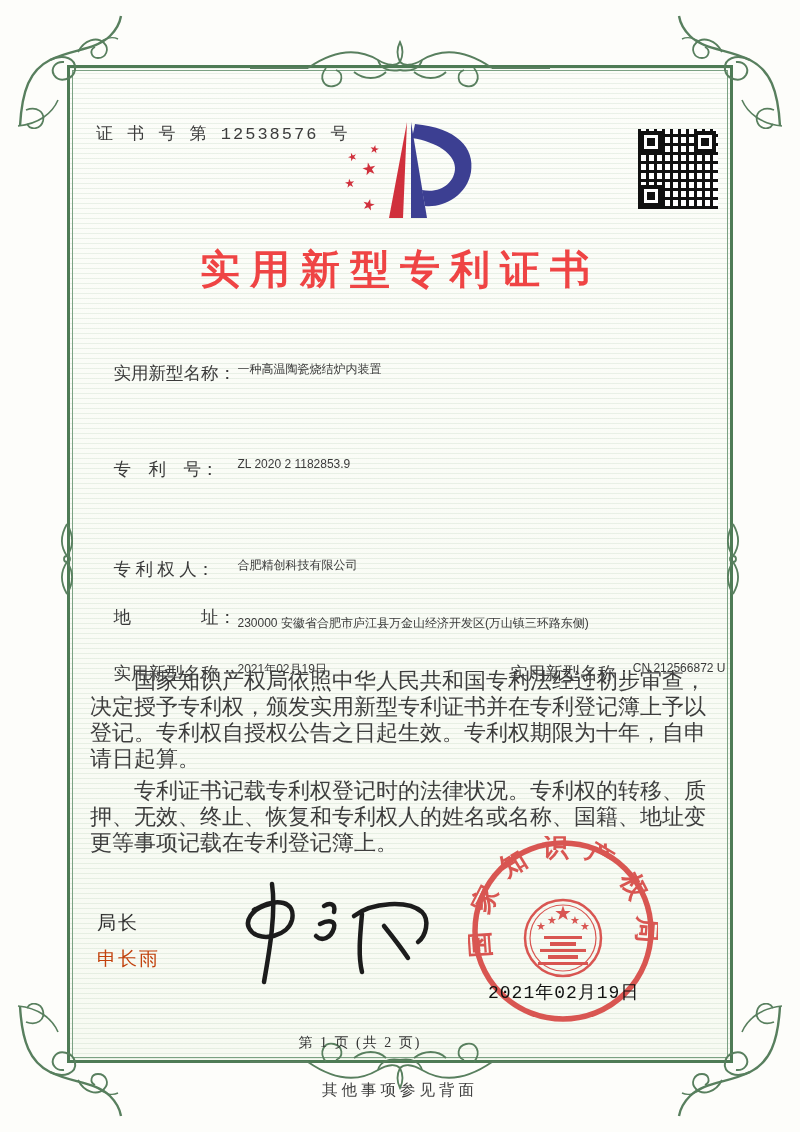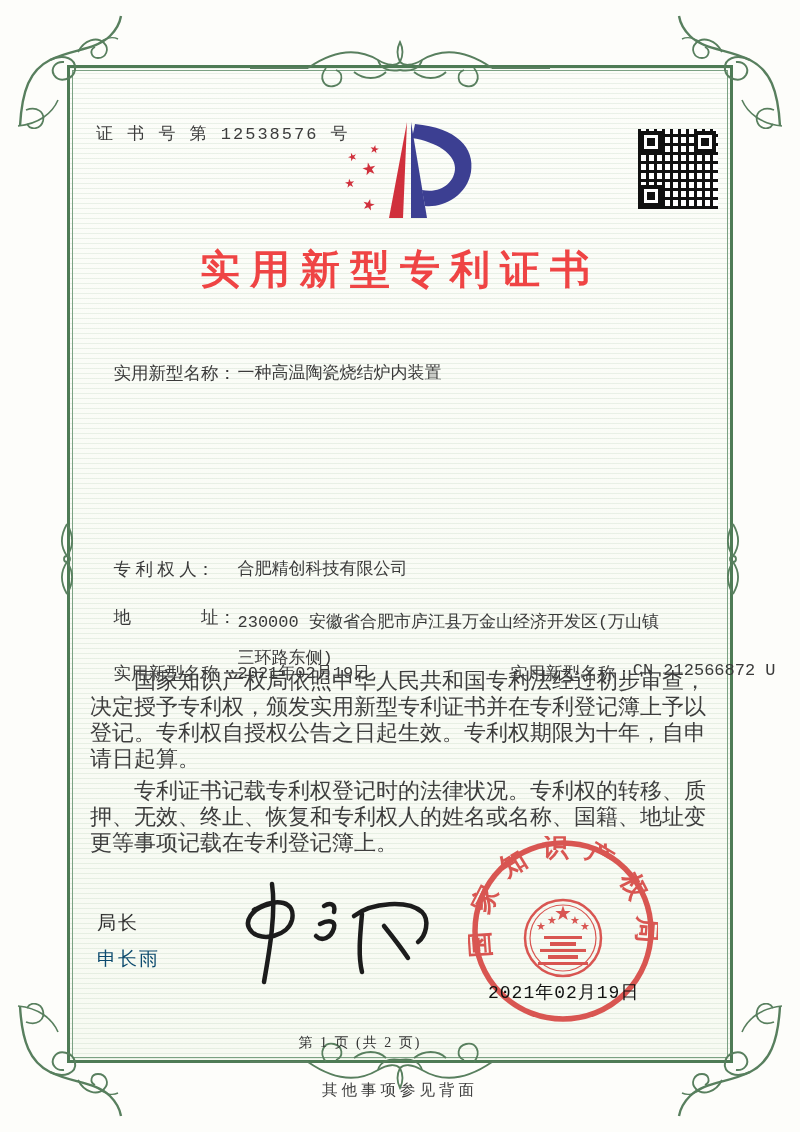--- a/index.html
+++ b/index.html
@@ -24,30 +24,30 @@
         repeating-linear-gradient(90deg,#111 0 3px,#fff 3px 8px);}
   .finder{position:absolute;width:14px;height:14px;background:#fff;border:4px solid #111;}
   .finder::after{content:"";position:absolute;left:3px;top:3px;width:8px;height:8px;background:#111;}
   .finder.tl{left:2px;top:2px;} .finder.tr{right:2px;top:2px;} .finder.bl{left:2px;bottom:2px;}
   .title{position:absolute;left:0;top:242px;width:800px;text-align:center;font-size:40px;
          font-weight:700;letter-spacing:10px;color:#ef4444;}
   
   .field{position:absolute;left:96px;font-size:17.5px;color:#3a3a3a;white-space:pre;}
   .flabel{display:inline-block;width:124px;vertical-align:top;white-space:pre;}
   .fvalue{display:inline-block;vertical-align:top;white-space:pre;
-          font-family:Liberation Mono, monospace;font-size:17px;}
+          font-family:Liberation Sans, sans-serif;font-size:12px;}
   .fvalue.wrap{white-space:normal;width:434px;line-height:36px;}
   .pair2{position:absolute;left:388px;top:0;}
   
   .body-text{position:absolute;left:90px;top:668px;width:624px;font-size:22px;line-height:26px;
              color:#3e3e3e;}
   .body-text p{margin:0 0 6px 0;text-indent:2em;}
   
   .signoff-title{position:absolute;left:97px;top:910px;font-size:19px;color:#2e2e2e;letter-spacing:2px;text-align:right;}
-  .signoff-name{position:absolute;left:97px;top:946px;font-size:19px;color:#0c4a6e;letter-spacing:2px;}
+  .signoff-name{position:absolute;left:97px;top:946px;font-size:19px;color:#c2410c;letter-spacing:2px;}
   .signature{position:absolute;left:212px;top:876px;width:230px;height:118px;}
   
   .seal{position:absolute;left:468px;top:836px;width:190px;height:190px;opacity:.9;}
   .seal-date{position:absolute;left:488px;top:980px;width:170px;font-size:18px;color:#101010;
              letter-spacing:1px;z-index:6;font-family:"Liberation Mono","DejaVu Sans Mono",monospace;}
   
   .page-no{position:absolute;left:0;top:1034px;width:720px;text-align:center;font-size:14px;
            color:#333;letter-spacing:2px;}
   .back-note{position:absolute;left:0;top:1080px;width:800px;text-align:center;font-size:15.5px;
              color:#3f3f3f;letter-spacing:4px;}
@@ -157,20 +157,23 @@
     <div class="finder tl"></div>
     <div class="finder tr"></div>
     <div class="finder bl"></div>
   </div>
 
   <div class="title">实用新型专利证书</div>
 
   <div class="field" style="top:340px">
     <span class="flabel">实用新型名称：</span><span class="fvalue">一种高温陶瓷烧结炉内装置</span>
   </div>
+  <div class="field" style="top:436px">
+    <span class="flabel">专　利　号：</span><span class="fvalue">ZL 2020 2 1182853.9</span>
+  </div>
   <div class="field" style="top:536px">
     <span class="flabel">专 利 权 人：</span><span class="fvalue">合肥精创科技有限公司</span>
   </div>
   <div class="field" style="top:584px">
     <span class="flabel">地　　　　址：</span><span class="fvalue wrap">230000 安徽省合肥市庐江县万金山经济开发区(万山镇三环路东侧)</span>
   </div>
   <div class="field" style="top:640px;width:620px">
     <span class="flabel">实用新型名称：</span><span class="fvalue">2021年02月19日</span>
     <span class="pair2">
       <span>实用新型名称：</span><span class="fvalue">CN 212566872 U</span>

